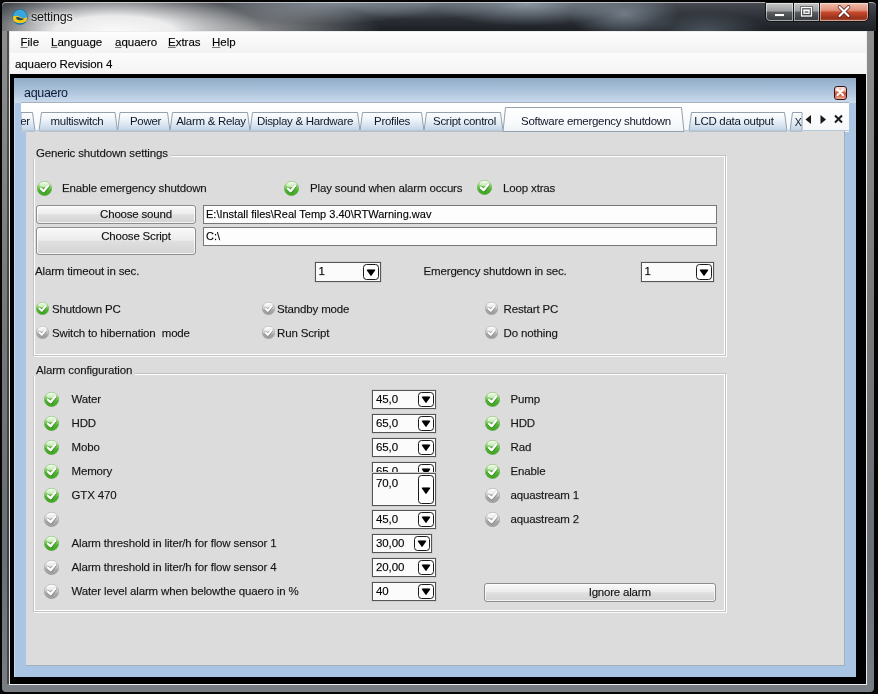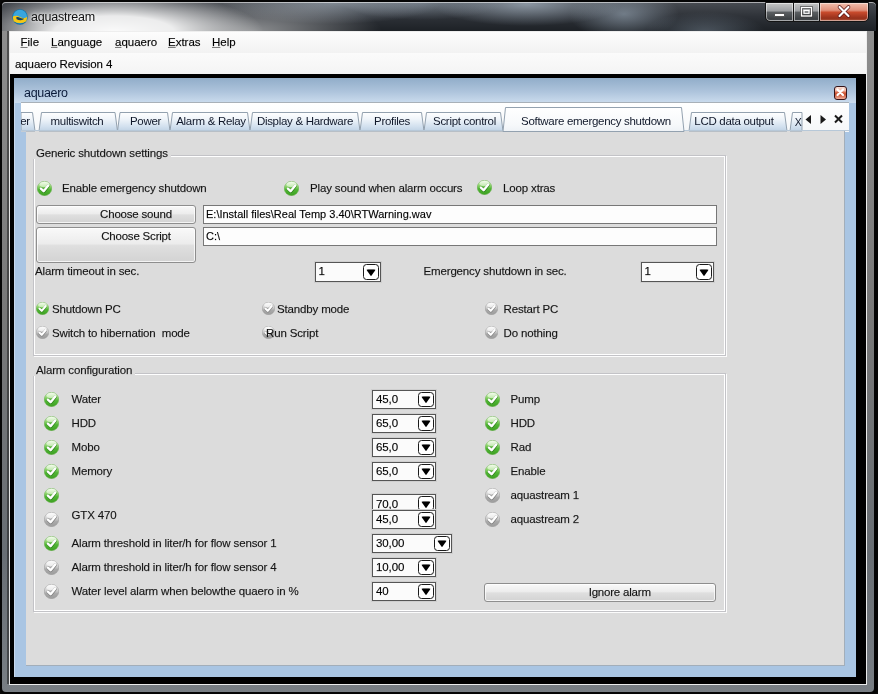--- a/index.html
+++ b/index.html
@@ -103,21 +103,21 @@
 <div id="outer" class="abs"></div>
 <div id="frame" class="abs"></div>
 <div id="titlebar" class="abs"></div>
 <div id="leftdark" class="abs"></div>
 <svg class="abs" style="left:12px;top:9px" width="16" height="16" viewBox="0 0 16 16">
   <circle cx="8" cy="8" r="7.8" fill="#1272a8"></circle>
   <circle cx="8" cy="7.6" r="6.9" fill="#38a5de"></circle>
   <path d="M0.8 7.8 Q4 5.6 8 8 Q12 10.4 15.2 7.8 L14.4 12.2 Q8 16 1.6 12.2 Z" fill="#f6c713"></path>
   <path d="M4.2 8.2 Q6.2 7.6 8 8.8 Q9.8 10 11.8 9.4 L11.4 10.6 Q8 12.2 4.6 10.2 Z" fill="#16425f"></path>
 </svg>
-<div id="apptitle" class="abs" style="text-shadow:0 0 7px #fff,0 0 3px #fff">aquastream</div>
+<div id="apptitle" class="abs" style="text-shadow:0 0 7px #fff,0 0 3px #fff">settings</div>
 <div id="bmin" class="abs capb"><svg width="27" height="17" viewBox="0 0 27 17">
       <rect x="8.5" y="10.5" width="10" height="3" rx="0.5" fill="#fff" stroke="#222" stroke-width="0.6"></rect>
     </svg></div>
 <div id="bmax" class="abs capb"><svg width="25" height="17" viewBox="0 0 25 17">
       <rect x="7.5" y="4.5" width="10" height="8.5" fill="none" stroke="#222" stroke-width="2.4"></rect>
       <rect x="7.5" y="4.5" width="10" height="8.5" fill="none" stroke="#fff" stroke-width="1.4"></rect>
       <rect x="10" y="7.5" width="5" height="2.8" fill="none" stroke="#fff" stroke-width="1.2"></rect>
     </svg></div>
 <div id="bclo" class="abs capb"><svg width="48" height="17" viewBox="0 0 48 17">
       <path d="M19.5 4 L28.5 13 M28.5 4 L19.5 13" stroke="#511" stroke-width="3.6" stroke-linecap="round"></path>
@@ -203,21 +203,21 @@
     <use href="#og"></use>
   </svg>
 <div class="lab" style="left:310px;top:182px">Play sound when alarm occurs</div>
 <svg class="orb" style="left:477px;top:180px">
     <use href="#og"></use>
   </svg>
 <div class="lab" style="left:503px;top:182px">Loop xtras</div>
 
 <div class="btn" style="left:36px;top:204.5px;width:160px;height:19px;line-height:17px">Choose sound</div>
 <div class="fld" style="left:202.5px;top:204.5px;width:514.5px;height:19px;line-height:17px">E:\Install files\Real Temp 3.40\RTWarning.wav</div>
-<div class="btn" style="left:36px;top:227px;width:160px;height:36px;line-height:17px">Choose Script</div>
+<div class="btn" style="left:36px;top:227px;width:160px;height:28px;line-height:17px">Choose Script</div>
 <div class="fld" style="left:202.5px;top:227px;width:514.5px;height:19px;line-height:17px">C:\</div>
 
 <div class="lab" style="left:35px;top:265px">Alarm timeout in sec.</div>
 <div class="cmb" style="left:314.5px;top:261.5px;width:66px;height:20px">
     <span class="v">1</span>
     <span class="db"></span>
   </div>
 <div class="lab" style="left:423.5px;top:265px">Emergency shutdown in sec.</div>
 <div class="cmb" style="left:640.5px;top:261.5px;width:73px;height:20px">
     <span class="v">1</span>
@@ -237,21 +237,21 @@
   </svg>
 <div class="lab" style="left:503.5px;top:303px">Restart PC</div>
 
 <svg class="orb13" style="left:36px;top:325.5px">
     <use href="#os"></use>
   </svg>
 <div class="lab" style="left:52px;top:327px">Switch to hibernation  mode</div>
 <svg class="orb13" style="left:261.5px;top:325.5px">
     <use href="#os"></use>
   </svg>
-<div class="lab" style="left:266px;top:327px">Run Script</div>
+<div class="lab" style="left:277px;top:327px">Run Script</div>
 <svg class="orb13" style="left:484.5px;top:325.5px">
     <use href="#os"></use>
   </svg>
 <div class="lab" style="left:503.5px;top:327px">Do nothing</div>
 
 <div class="abs grp" style="left:32.5px;top:372.5px;width:691px;height:237px"></div>
 <div class="grplab" style="left:33px;top:364px">Alarm configuration</div>
 
 <svg class="orb" style="left:43.5px;top:391.5px">
     <use href="#og"></use>
@@ -281,46 +281,46 @@
     <use href="#og"></use>
   </svg>
 <div class="lab" style="left:71.5px;top:465px">Memory</div>
 <div class="cmb" style="left:372px;top:461.5px;width:64px;height:19px">
     <span class="v">65,0</span>
     <span class="db"></span>
   </div>
 <svg class="orb" style="left:43.5px;top:487.5px">
     <use href="#og"></use>
   </svg>
-<div class="lab" style="left:71.5px;top:509px">GTX 470</div>
-<div class="cmb" style="left:372px;top:494px;width:64px;height:19px">
+<div class="lab" style="left:71.5px;top:489px">GTX 470</div>
+<div class="cmb" style="left:372px;top:473px;width:64px;height:33px">
     <span class="v">70,0</span>
     <span class="db"></span>
   </div>
 <svg class="orb" style="left:43.5px;top:511.5px">
     <use href="#os"></use>
   </svg>
 <div class="cmb" style="left:372px;top:509.5px;width:64px;height:19px">
     <span class="v">45,0</span>
     <span class="db"></span>
   </div>
 <svg class="orb" style="left:43.5px;top:535.5px">
     <use href="#og"></use>
   </svg>
 <div class="lab" style="left:71.5px;top:537px">Alarm threshold in liter/h for flow sensor 1</div>
-<div class="cmb" style="left:372px;top:533.5px;width:80px;height:19px">
+<div class="cmb" style="left:372px;top:533.5px;width:60px;height:19px">
     <span class="v">30,00</span>
     <span class="db"></span>
   </div>
 <svg class="orb" style="left:43.5px;top:559.5px">
     <use href="#os"></use>
   </svg>
 <div class="lab" style="left:71.5px;top:561px">Alarm threshold in liter/h for flow sensor 4</div>
 <div class="cmb" style="left:372px;top:557.5px;width:64px;height:19px">
-    <span class="v">10,00</span>
+    <span class="v">20,00</span>
     <span class="db"></span>
   </div>
 <svg class="orb" style="left:43.5px;top:583.5px">
     <use href="#os"></use>
   </svg>
 <div class="lab" style="left:71.5px;top:585px">Water level alarm when belowthe quaero in %</div>
 <div class="cmb" style="left:372px;top:581.5px;width:64px;height:19px">
     <span class="v">40</span>
     <span class="db"></span>
   </div>

